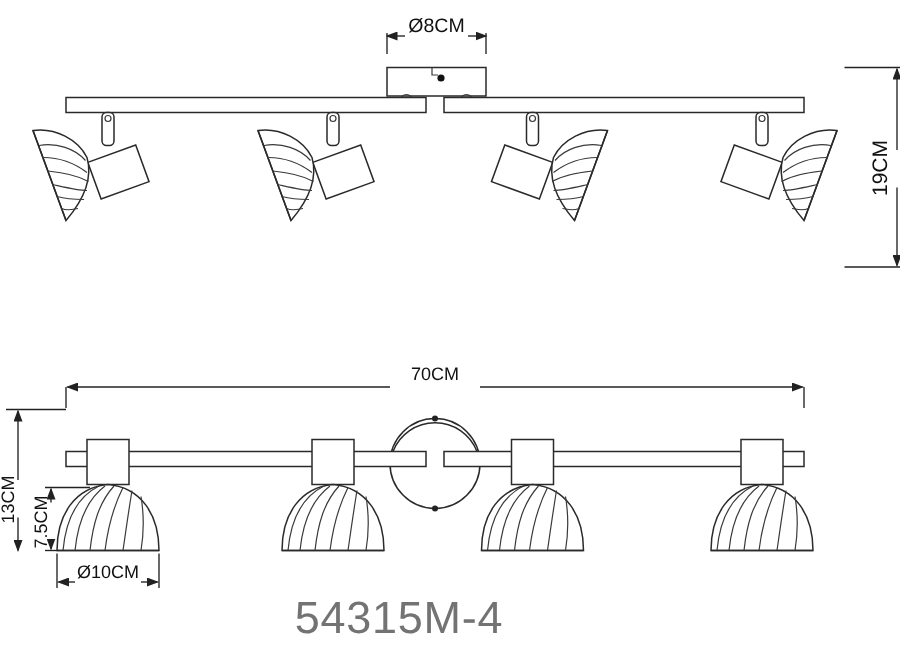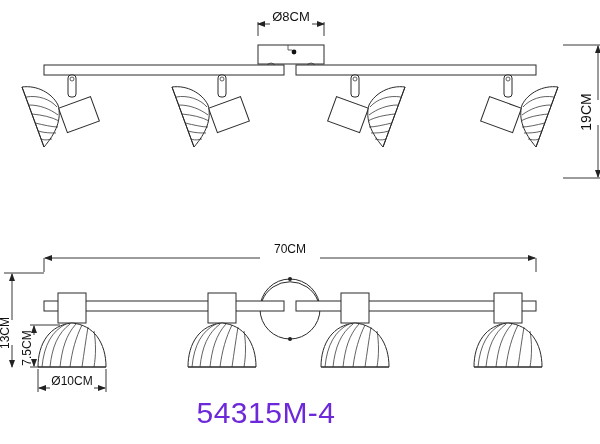--- a/index.html
+++ b/index.html
@@ -3,21 +3,21 @@
   <meta charset="utf-8">
   <style>
     html, body { margin: 0; padding: 0; background: #ffffff; }
     body { width: 600px; height: 444px; overflow: hidden; position: relative; font-family: "Liberation Sans", sans-serif; }
     svg { position: absolute; left: 0; top: 0; }
     .ln { stroke: #2a2a2a; stroke-width: 1; fill: none; }
     .thin { stroke: #3a3a3a; stroke-width: 0.8; fill: none; }
     .box { stroke: #2a2a2a; stroke-width: 1; fill: #ffffff; }
     .dim { stroke: #222; stroke-width: 0.9; fill: none; }
     .lbl { font-family: "Liberation Sans", sans-serif; fill: #111; }
-    .model { position: absolute; left: 0; width: 532px; top: 396px; text-align: center; font-size: 30px; color: #6d28d9; letter-spacing: 0.5px; }
+    .model { position: absolute; left: 0; width: 532px; top: 396px; text-align: center; font-size: 30px; color: #737373; letter-spacing: 0.5px; }
   </style>
 </head>
 <body>
 
 <svg width="600" height="444" viewBox="0 0 600 444">
   <defs>
     <marker id="arr" markerWidth="8" markerHeight="6" refX="7" refY="3" orient="auto" markerUnits="userSpaceOnUse">
       <path d="M0,0 L8,3 L0,6 Z" fill="#222"></path>
     </marker>
 

